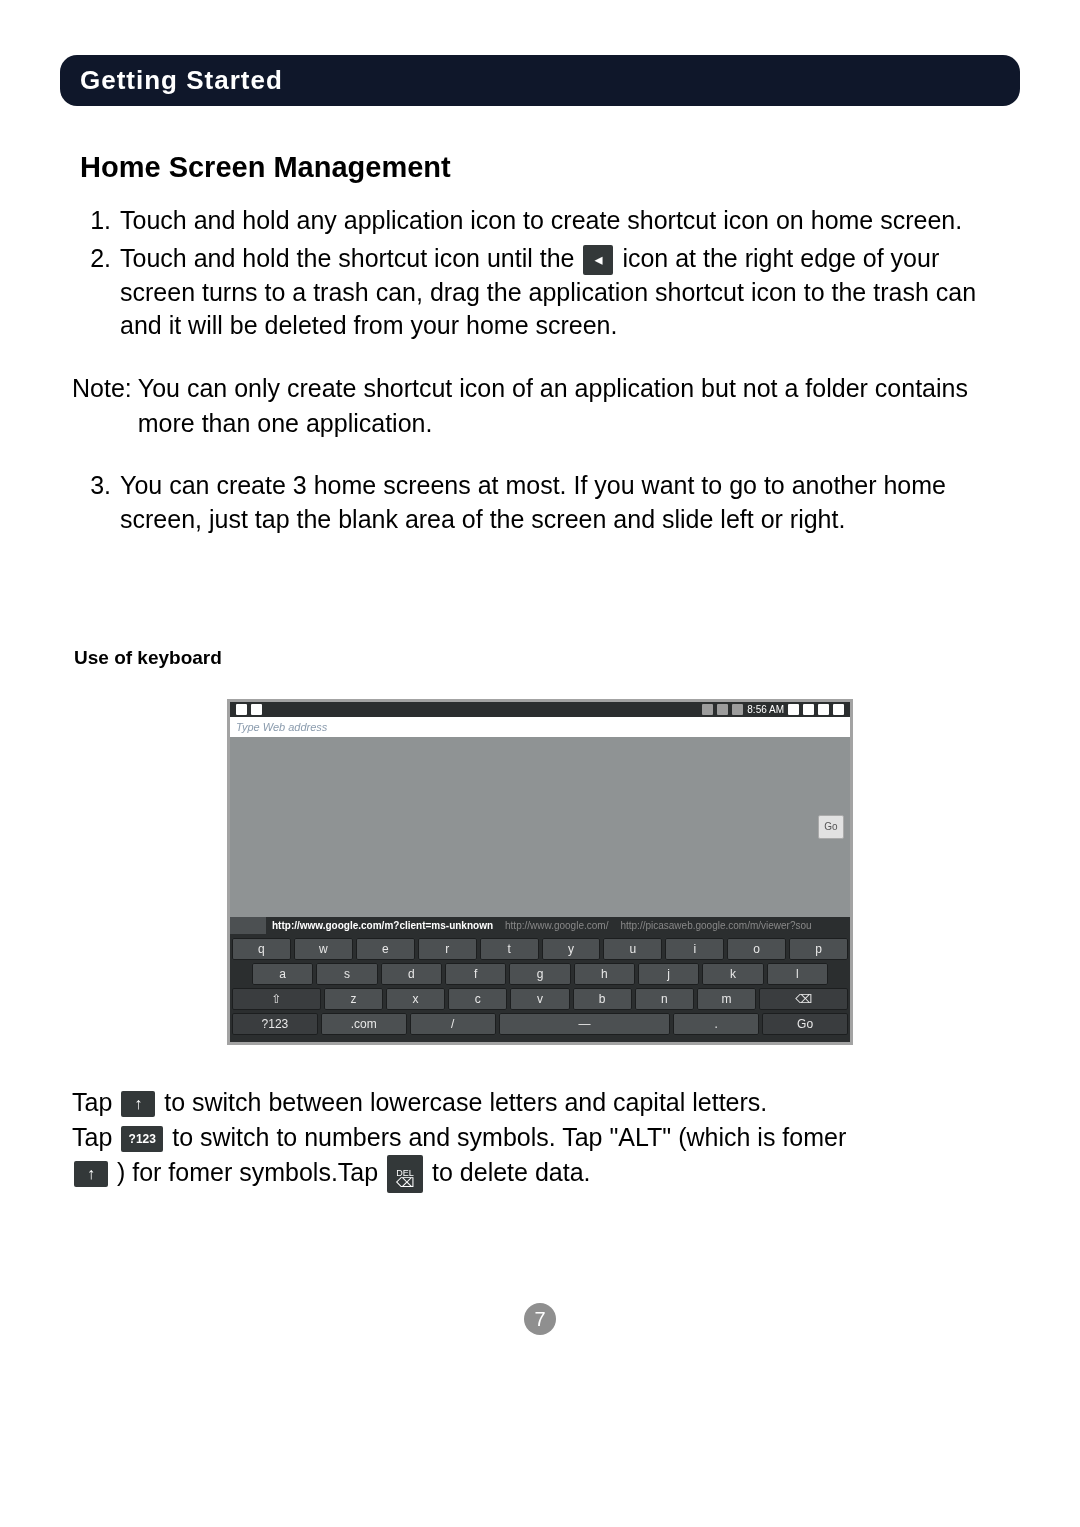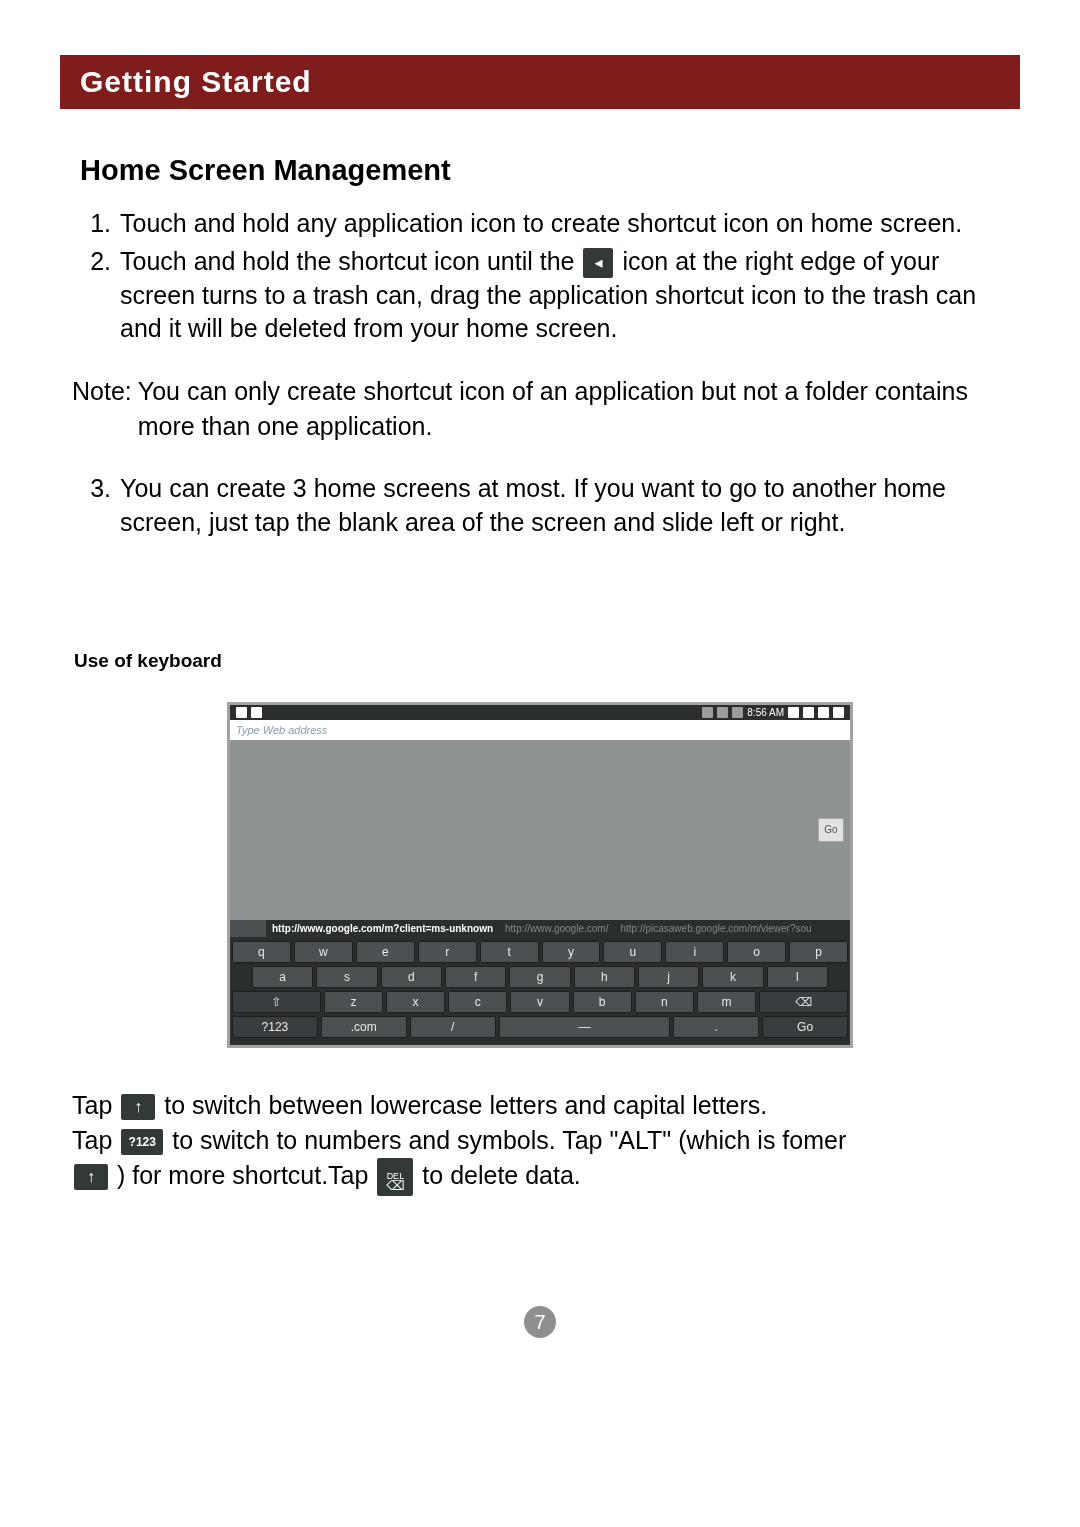--- a/index.html
+++ b/index.html
@@ -7,26 +7,27 @@
     padding: 0;
     background: #fff;
     font-family: Arial, Helvetica, sans-serif;
     color: #000;
     width: 1080px;
   }
   .page {
     padding: 55px 60px 40px 60px;
   }
   .header-bar {
-    background: #7f1d1d;
+    background: #0f172a;
     color: #fff;
     font-weight: bold;
-    font-size: 30px;
+    font-size: 26px;
     padding: 10px 20px;
     letter-spacing: 1px;
+    border-radius: 17px;
   }
   .section-title {
     font-weight: bold;
     font-size: 29px;
     margin: 45px 0 20px 20px;
   }
   ol.main-list {
     list-style: decimal;
     font-size: 25px;
     line-height: 1.35;
@@ -270,21 +271,21 @@
   </div>
 
   <div class="body-para">
     <span>Tap </span>
     <span class="inline-icon shift">↑</span>
     <span> to switch between lowercase letters and capital letters.</span><br>
     <span>Tap </span>
     <span class="inline-icon n123">?123</span>
     <span> to switch to numbers and symbols. Tap "ALT" (which is fomer</span><br>
     <span class="inline-icon shift">↑</span>
-    <span> ) for more shortcut.Tap </span>
+    <span> ) for fomer symbols.Tap </span>
     <span class="inline-icon del">
       <span>DEL</span>
       <span class="bksp">⌫</span>
     </span>
     <span> to delete data.</span>
   </div>
 
   <div class="page-number">7</div>
 
 </div>

